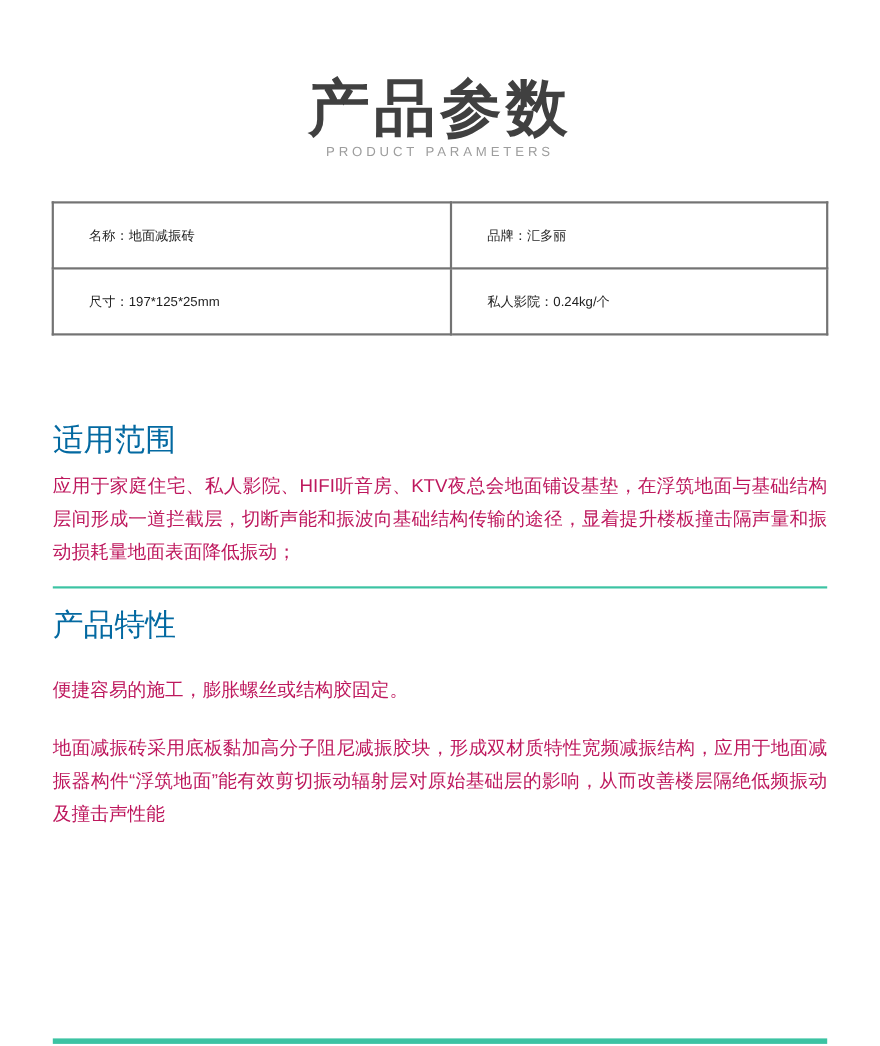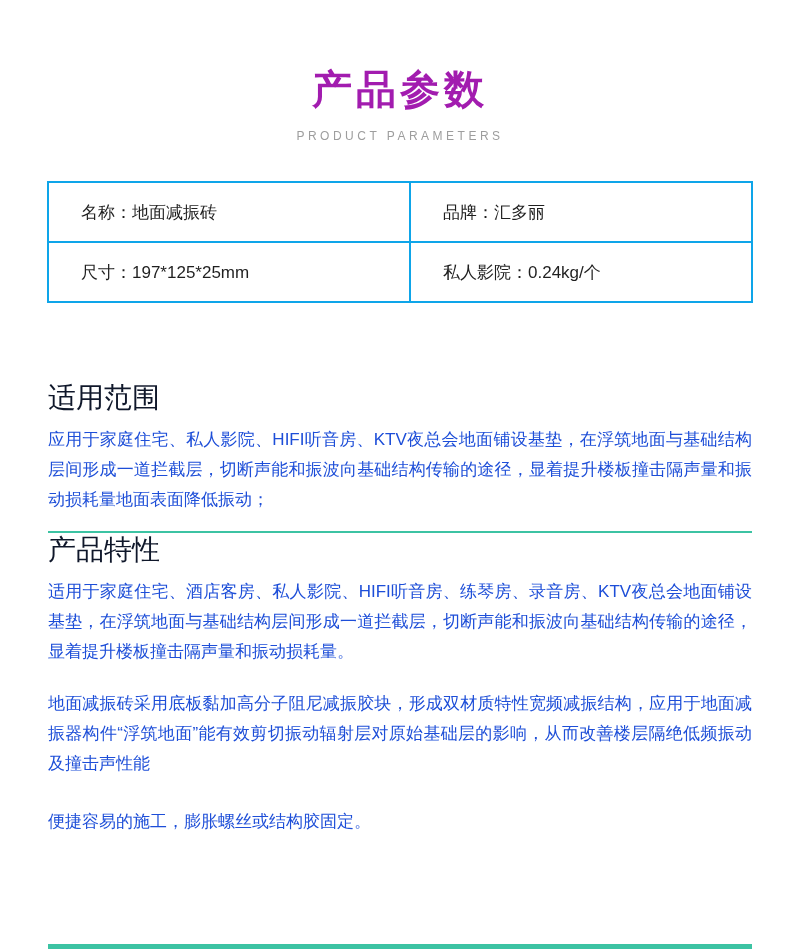--- a/index.html
+++ b/index.html
@@ -8,65 +8,65 @@
     width: 800px;
     height: 951px;
     margin: 0 auto;
     background: #ffffff;
     overflow: hidden;
     font-family: "Liberation Sans", sans-serif;
   }
   .header { text-align: center; padding-top: 66px; }
   .title {
     margin: 0;
-    font-size: 40px;
+    font-size: 56px;
     line-height: 1.15;
     font-weight: 900;
-    color: #a21caf;
+    color: #404040;
     letter-spacing: 4px;
   }
   .subtitle {
-    margin-top: 17px;
+    margin-top: 1px;
     font-size: 12px;
     color: #9d9d9d;
     letter-spacing: 3.5px;
   }
   .spec-table {
     width: 704px;
     margin: 38px auto 0;
     border-collapse: collapse;
     table-layout: fixed;
   }
   .spec-table td {
-    border: 2px solid #0ea5e9;
+    border: 2px solid #737373;
     height: 58px;
-    font-size: 17px;
+    font-size: 12px;
     color: #1f1f1f;
     padding: 0 8px 0 32px;
     vertical-align: middle;
     overflow: hidden;
     white-space: nowrap;
   }
   .col-left  { width: 362px; }
   .col-right { width: 342px; }
   .content { width: 704px; margin: 0 auto; }
   .section-heading {
     margin: 0;
     font-size: 28px;
     line-height: 34px;
     font-weight: 400;
-    color: #0f172a;
+    color: #0369a1;
   }
   .heading-scope    { margin-top: 78px; }
-  .heading-features { }
+  .heading-features { margin-top: 16px; }
   .body-text {
     margin: 10px 0 0;
     font-size: 17px;
     line-height: 30px;
-    color: #1d4ed8;
+    color: #be185d;
     text-align: justify;
   }
   .para-gap     { margin-top: 22px; }
   .para-gap-lg  { margin-top: 28px; }
   .divider {
     border: none;
     border-top: 2px solid #3cc3a3;
     margin: 16px 0 0;
   }
   .bottom-accent-bar {
@@ -109,22 +109,21 @@
 
     <section>
       <h2 class="section-heading heading-scope">适用范围</h2>
       <p class="body-text">应用于家庭住宅、私人影院、HIFI听音房、KTV夜总会地面铺设基垫，在浮筑地面与基础结构层间形成一道拦截层，切断声能和振波向基础结构传输的途径，显着提升楼板撞击隔声量和振动损耗量地面表面降低振动；</p>
     </section>
 
     <hr class="divider">
 
     <section>
       <h2 class="section-heading heading-features">产品特性</h2>
-      <p class="body-text">适用于家庭住宅、酒店客房、私人影院、HIFI听音房、练琴房、录音房、KTV夜总会地面铺设基垫，在浮筑地面与基础结构层间形成一道拦截层，切断声能和振波向基础结构传输的途径，显着提升楼板撞击隔声量和振动损耗量。</p>
+      <p class="body-text para-gap-lg">便捷容易的施工，膨胀螺丝或结构胶固定。</p>
       <p class="body-text para-gap">地面减振砖采用底板黏加高分子阻尼减振胶块，形成双材质特性宽频减振结构，应用于地面减振器构件“浮筑地面”能有效剪切振动辐射层对原始基础层的影响，从而改善楼层隔绝低频振动及撞击声性能</p>
-      <p class="body-text para-gap-lg">便捷容易的施工，膨胀螺丝或结构胶固定。</p>
     </section>
 
   </div>
 
   <div class="bottom-accent-bar"></div>
 
 </div>
 
 </body></html>

